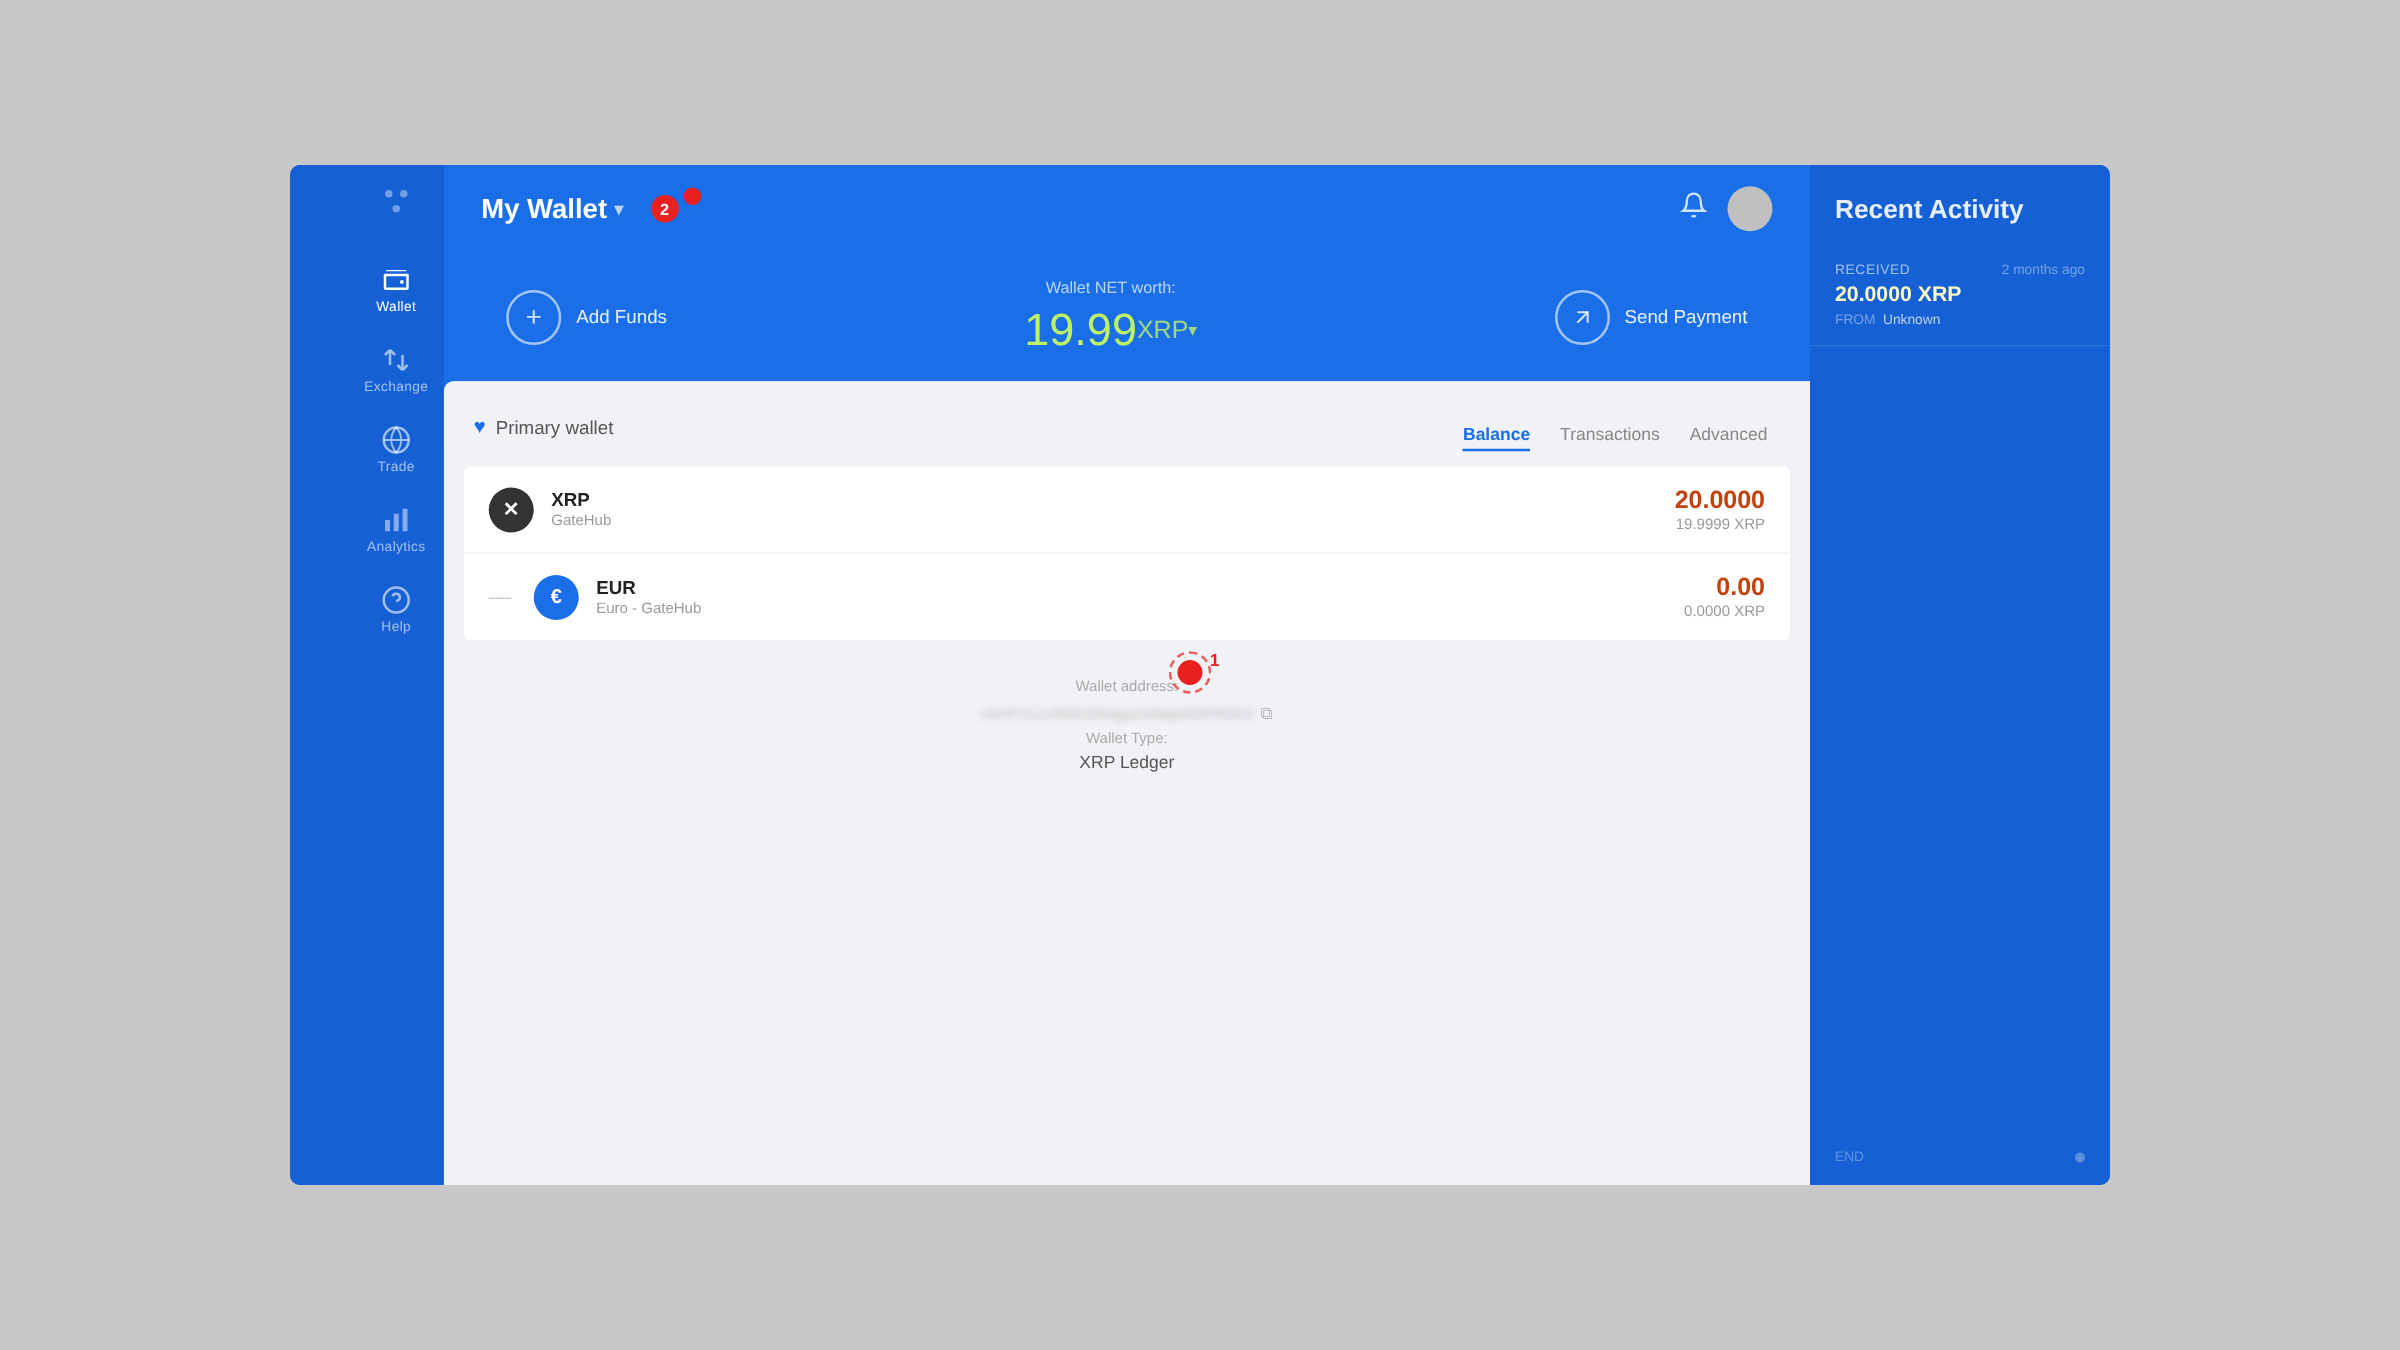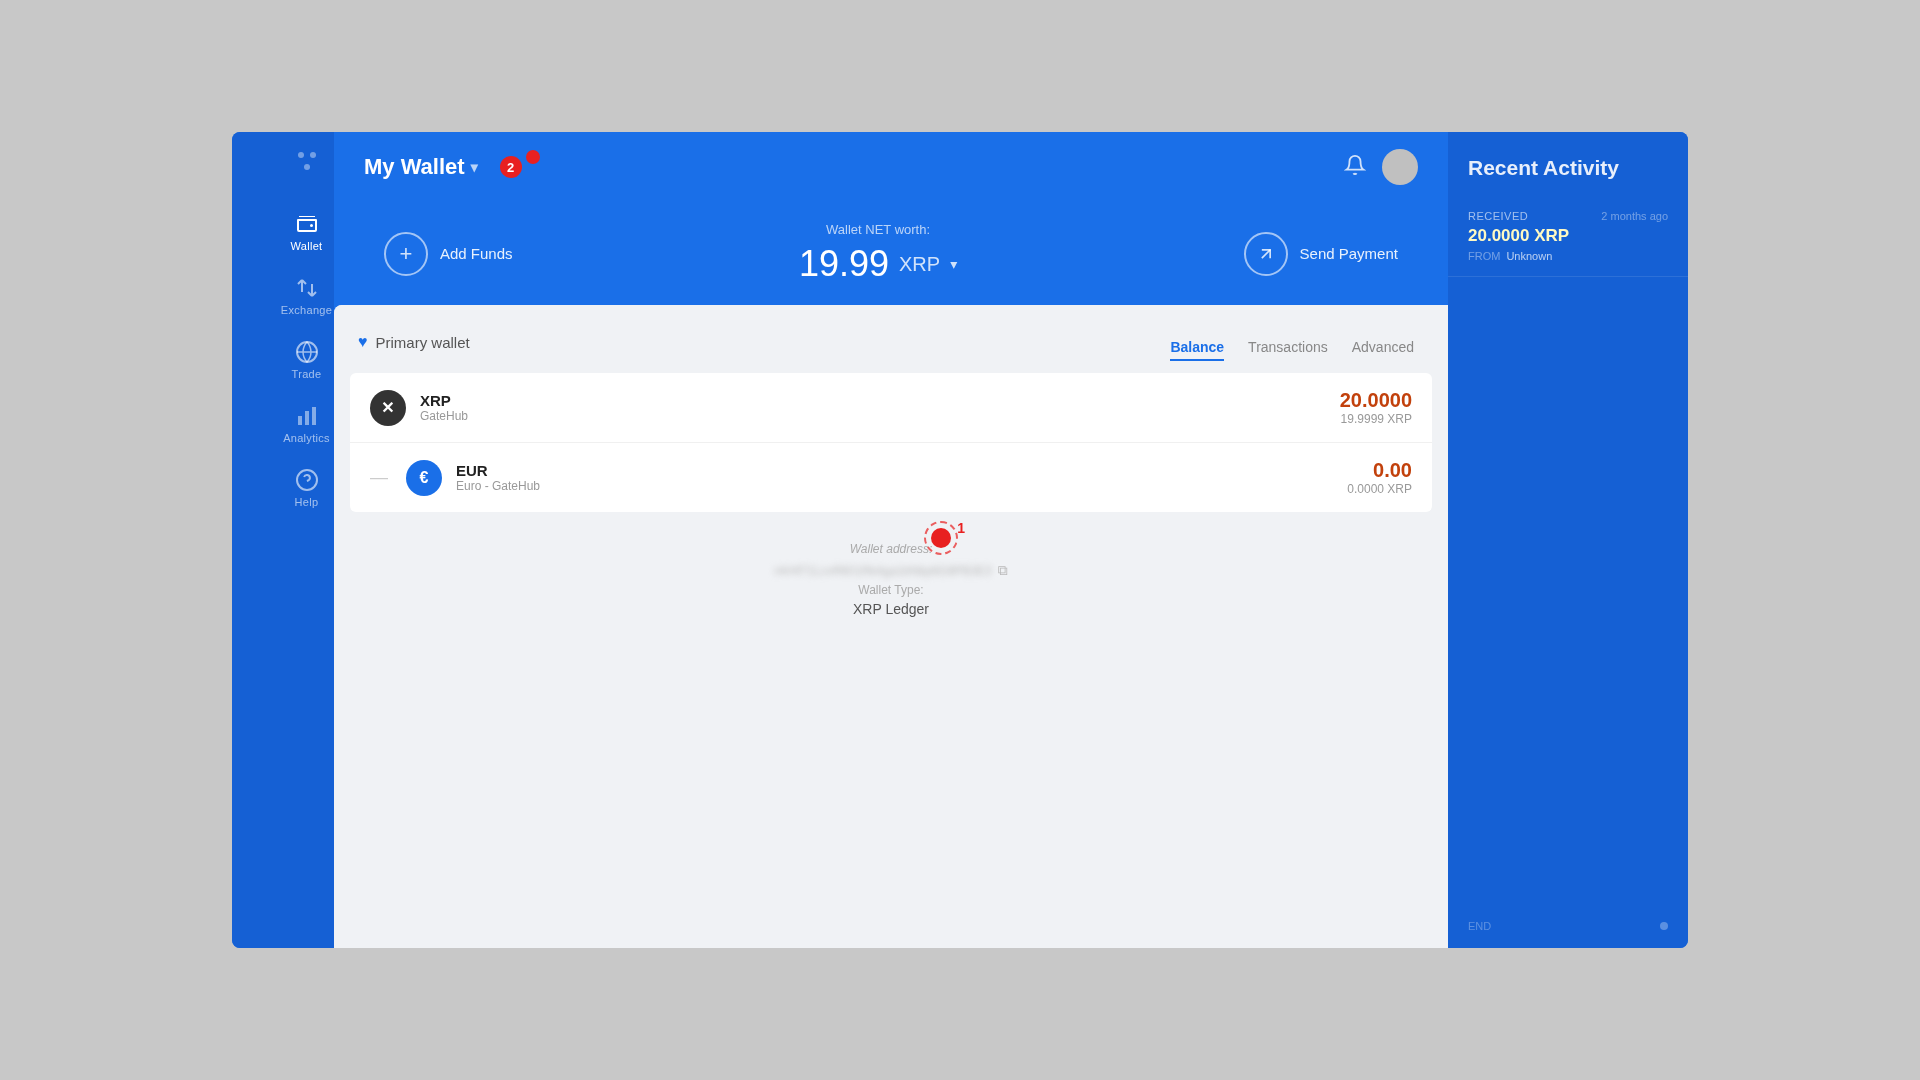--- a/index.html
+++ b/index.html
@@ -17,21 +17,21 @@
       height: 816px;
       background: #1a6fe8;
       border-radius: 8px;
       overflow: hidden;
       display: flex;
       flex-direction: row;
       position: relative;
     }
     
     .sidebar {
-      width: 102px;
+      width: 123px;
       background: #1560d4;
       display: flex;
       flex-direction: column;
       align-items: center;
       padding-top: 20px;
       gap: 0;
       flex-shrink: 0;
       padding-left: 47px;
     }
     .sidebar-dots {
@@ -158,26 +158,25 @@
     }
     .hero-center {
       text-align: center;
     }
     .hero-label {
       color: rgba(255,255,255,0.7);
       font-size: 13px;
       margin-bottom: 6px;
     }
     .hero-amount {
-      color: #ffffff;
+      color: #bef264;
       font-size: 36px;
       font-weight: 300;
       display: flex;
       align-items: center;
-      gap: 10px;
     }
     .hero-amount-currency {
       font-size: 20px;
       opacity: 0.8;
     }
     .hero-amount-chevron {
       font-size: 14px;
       opacity: 0.8;
     }
     
@@ -302,21 +301,20 @@
       flex-direction: column;
       align-items: center;
       justify-content: flex-start;
       padding-top: 30px;
       position: relative;
     }
     .wallet-address-label {
       color: #aaa;
       font-size: 12px;
       margin-bottom: 6px;
-      font-style: italic;
     }
     .wallet-address-value {
       color: #bbb;
       font-size: 12px;
       display: flex;
       align-items: center;
       gap: 6px;
     }
     .copy-icon { cursor: pointer; color: #bbb; font-size: 14px; }
     .wallet-type-label {

